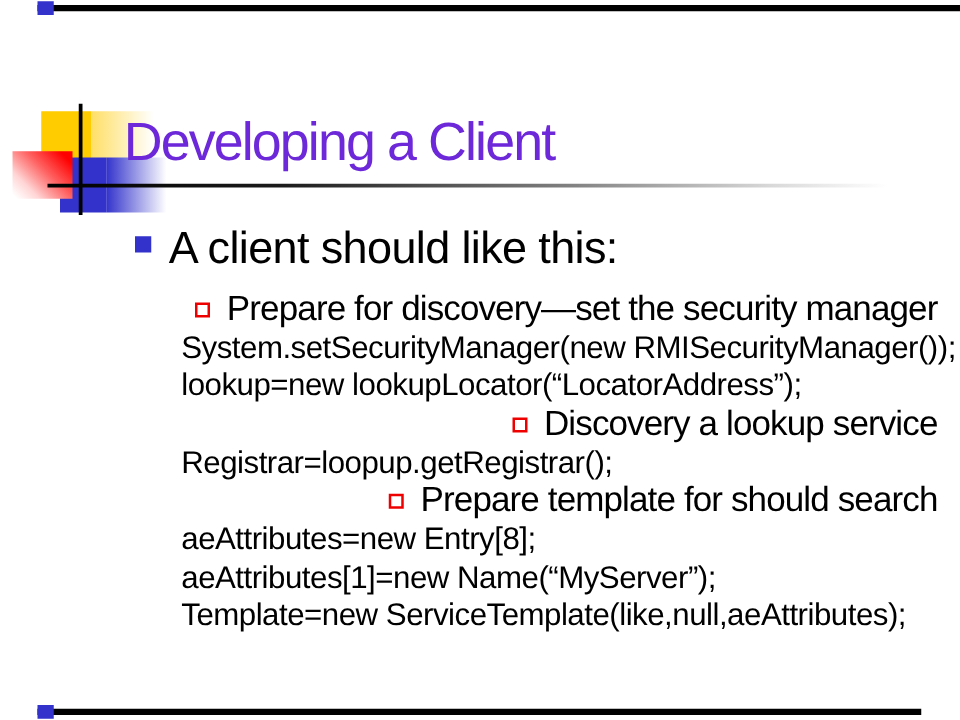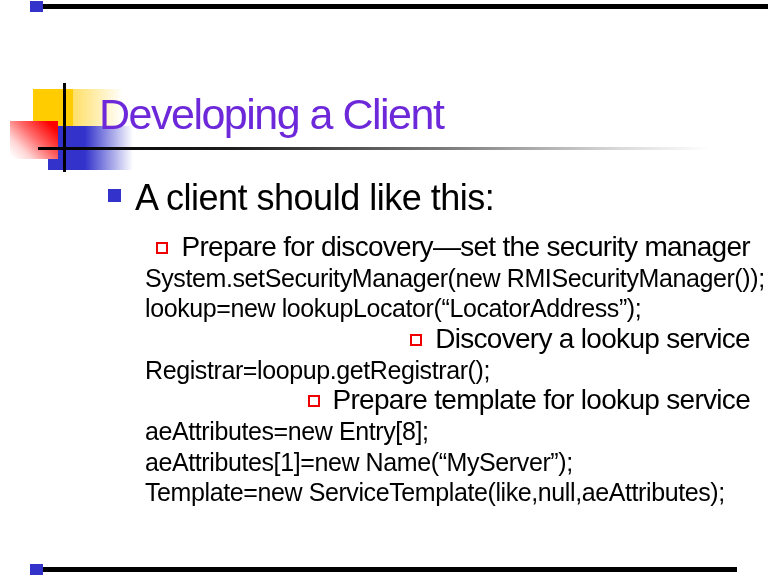--- a/index.html
+++ b/index.html
@@ -96,21 +96,21 @@
       </div>
       <div class="line sub">
         <span class="sq-red"></span>
         <span>Discovery a lookup service</span>
       </div>
       <div class="line code">
         <span>Registrar=loopup.getRegistrar();</span>
       </div>
       <div class="line sub">
         <span class="sq-red"></span>
-        <span>Prepare template for lookup service</span>
+        <span>Prepare template for should search</span>
       </div>
       <div class="line code">
         <span>aeAttributes=new Entry[8];</span>
       </div>
       <div class="line code">
         <span>aeAttributes[1]=new Name(“MyServer”);</span>
       </div>
       <div class="line code">
         <span>Template=new ServiceTemplate(like,null,aeAttributes);</span>
       </div>

